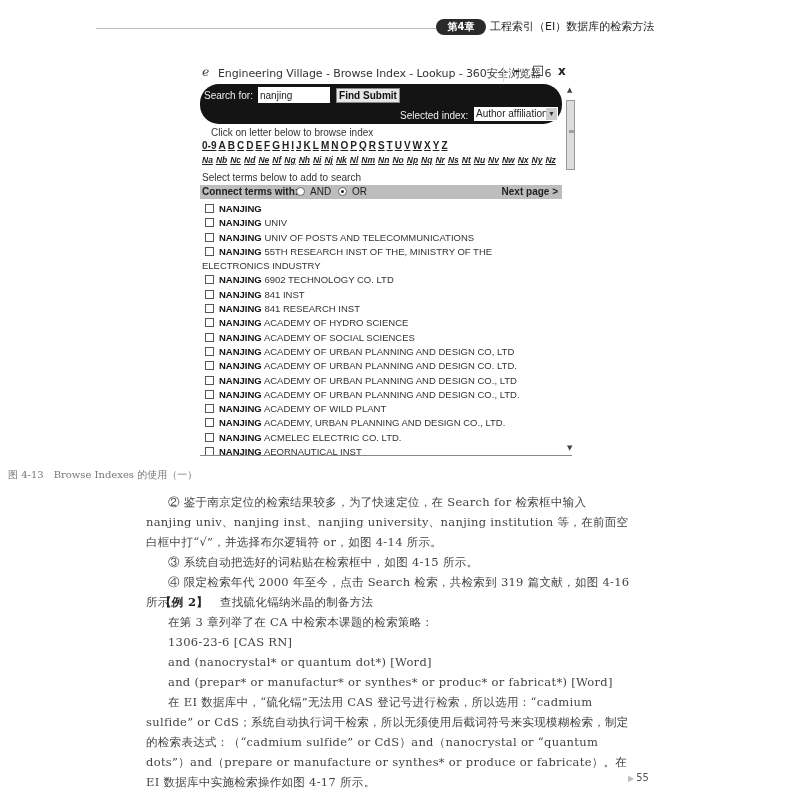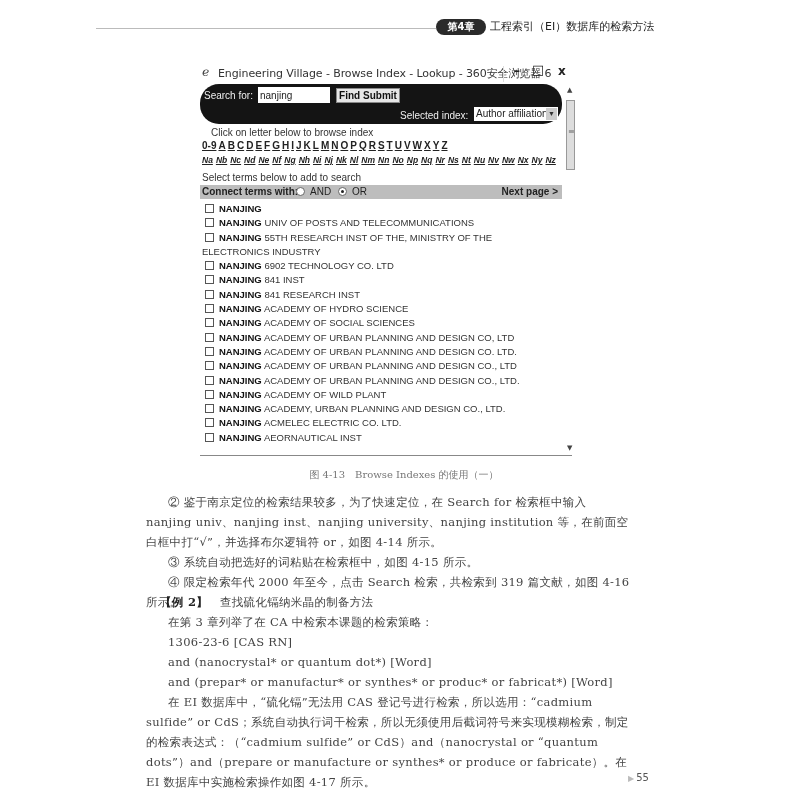--- a/index.html
+++ b/index.html
@@ -49,21 +49,21 @@
   .connect .next { position: absolute; right: 4px; top: 1px; font-weight: bold; }
 
   .terms { position: absolute; left: 6px; top: 140px; width: 356px; font: 9.5px "Liberation Sans", sans-serif; color: #333; }
   .term { position: relative; padding-left: 17px; line-height: 14.3px; min-height: 14.3px; }
   .term .cb { position: absolute; left: 3px; top: 2px; width: 9px; height: 9px; border: 1px solid #555; background: #fff; }
   .term b { font-family: "Liberation Sans", sans-serif; font-weight: bold; color: #111; }
 
   .win-bottom { position: absolute; left: 4px; top: 393px; width: 372px; height: 1px; background: #888; }
 
   
-  .caption { position: absolute; left: 0; top: 468px; width: 800px; text-align: center; font: 10px "DejaVu Serif", serif; color: #777; padding-left: 8px; }
+  .caption { position: absolute; left: 0; top: 468px; width: 800px; text-align: left; font: 10px "DejaVu Serif", serif; color: #777; padding-left: 8px; }
 
   
   .para { position: absolute; left: 146px; width: 484px; font: 11.5px "DejaVu Serif", serif; color: #444; line-height: 20px; letter-spacing: 0.3px; }
   .para.indent { text-indent: 22px; }
   .para .bold { font-weight: bold; color: #222; }
   .page-num { position: absolute; left: 628px; top: 772px; font: 10px "DejaVu Sans", sans-serif; color: #555; }
   .page-num .tri { color: #bbb; font-size: 8px; margin-right: 2px; }
 </style>
 </head>
 <body>
@@ -116,20 +116,21 @@
     <span class="lbl">Connect terms with:</span>
     <span class="radio" style="left:96px;"></span>
     <span class="rl" style="left:110px;">AND</span>
     <span class="radio on" style="left:138px;"></span>
     <span class="rl" style="left:152px;">OR</span>
     <span class="next">Next page &gt;</span>
   </div>
 
   <div class="terms">
     <div class="term"><span class="cb"></span><b>NANJING</b> <span></span></div>
+    <div class="term"><span class="cb"></span><b>NANJING</b> <span>UNIV</span></div>
     <div class="term"><span class="cb"></span><b>NANJING</b> <span>UNIV OF POSTS AND TELECOMMUNICATIONS</span></div>
     <div class="term" style="padding-left:0;text-indent:17px;"><span class="cb"></span><b>NANJING</b> <span>55TH RESEARCH INST OF THE, MINISTRY OF THE ELECTRONICS INDUSTRY</span></div>
     <div class="term"><span class="cb"></span><b>NANJING</b> <span>6902 TECHNOLOGY CO. LTD</span></div>
     <div class="term"><span class="cb"></span><b>NANJING</b> <span>841 INST</span></div>
     <div class="term"><span class="cb"></span><b>NANJING</b> <span>841 RESEARCH INST</span></div>
     <div class="term"><span class="cb"></span><b>NANJING</b> <span>ACADEMY OF HYDRO SCIENCE</span></div>
     <div class="term"><span class="cb"></span><b>NANJING</b> <span>ACADEMY OF SOCIAL SCIENCES</span></div>
     <div class="term"><span class="cb"></span><b>NANJING</b> <span>ACADEMY OF URBAN PLANNING AND DESIGN CO, LTD</span></div>
     <div class="term"><span class="cb"></span><b>NANJING</b> <span>ACADEMY OF URBAN PLANNING AND DESIGN CO. LTD.</span></div>
     <div class="term"><span class="cb"></span><b>NANJING</b> <span>ACADEMY OF URBAN PLANNING AND DESIGN CO., LTD</span></div>

